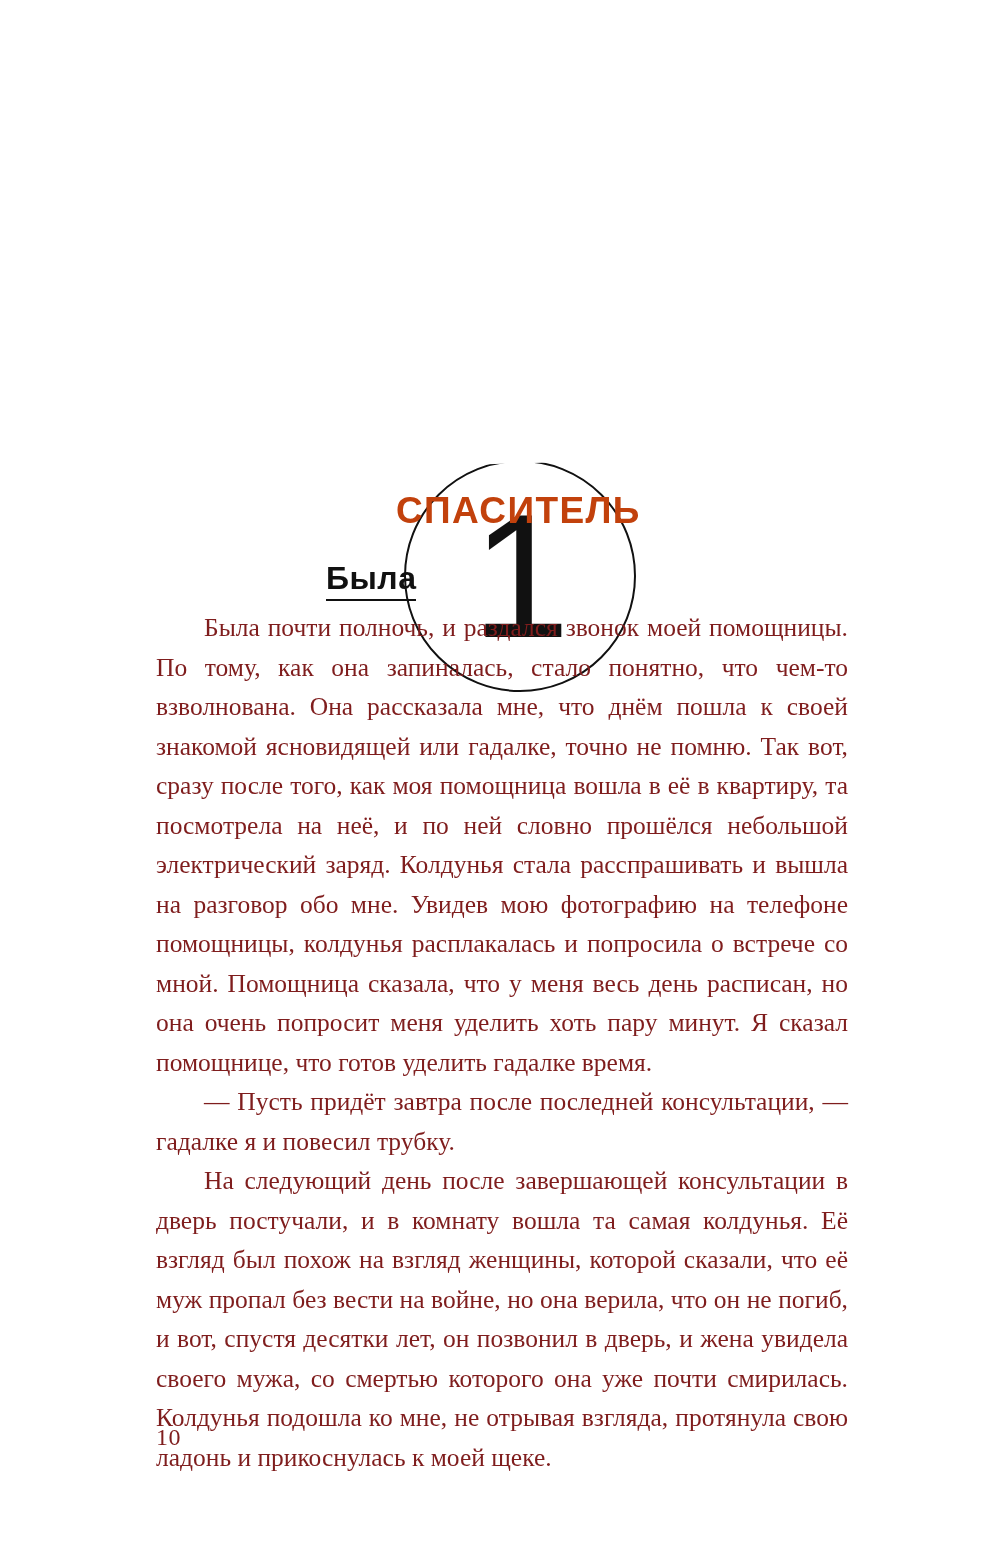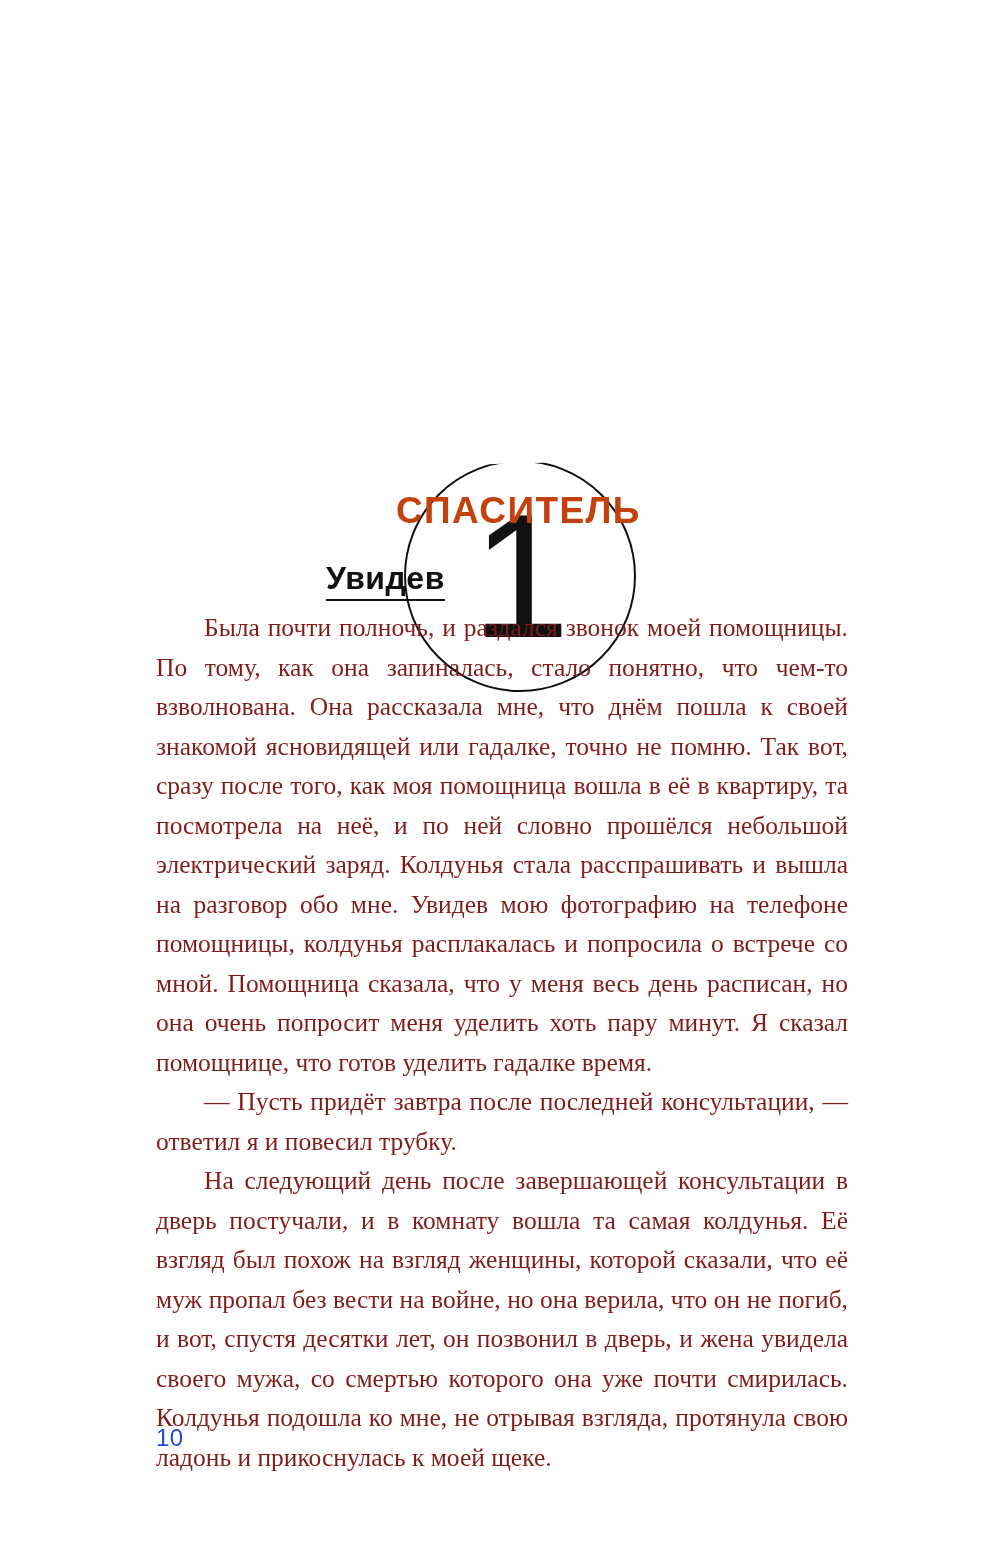--- a/index.html
+++ b/index.html
@@ -107,40 +107,40 @@
   .body-text p {
     margin: 0;
     text-indent: 48px;
   }
 
   
   .folio {
     position: absolute;
     left: 156px;
     top: 1424px;
-    font-family: Liberation Sans, sans-serif;
+    font-family: Liberation Serif, serif;
     font-size: 24px;
-    color: #1d4ed8;
+    color: #7f1d1d;
     letter-spacing: 0.5px;
   }
 </style>
 </head>
 <body>
 
 <div class="page">
 
   <div class="chapter-head">
-    <div class="chapter-label">Увидев</div>
+    <div class="chapter-label">Была</div>
     <div class="chapter-circle"></div>
     <div class="chapter-number">1</div>
   </div>
 
   <div class="chapter-title">СПАСИТЕЛЬ</div>
 
   <div class="body-text">
     <p>Была почти полночь, и раздался звонок моей помощницы. По тому, как она запиналась, стало понятно, что чем-то взволнована. Она рассказала мне, что днём пошла к своей знакомой ясновидящей или гадалке, точно не помню. Так вот, сразу после того, как моя помощница вошла в её в квартиру, та посмотрела на неё, и по ней словно прошёлся небольшой электрический заряд. Колдунья стала расспрашивать и вышла на разговор обо мне. Увидев мою фотографию на телефоне помощницы, колдунья расплакалась и попросила о встрече со мной. Помощница сказала, что у меня весь день расписан, но она очень попросит меня уделить хоть пару минут. Я сказал помощнице, что готов уделить гадалке время.</p>
-    <p>— Пусть придёт завтра после последней консультации, — ответил я и повесил трубку.</p>
+    <p>— Пусть придёт завтра после последней консультации, — гадалке я и повесил трубку.</p>
     <p>На следующий день после завершающей консультации в дверь постучали, и в комнату вошла та самая колдунья. Её взгляд был похож на взгляд женщины, которой сказали, что её муж пропал без вести на войне, но она верила, что он не погиб, и вот, спустя десятки лет, он позвонил в дверь, и жена увидела своего мужа, со смертью которого она уже почти смирилась. Колдунья подошла ко мне, не отрывая взгляда, протянула свою ладонь и прикоснулась к моей щеке.</p>
   </div>
 
   <div class="folio">10</div>
 
 </div>
 
 </body></html>

